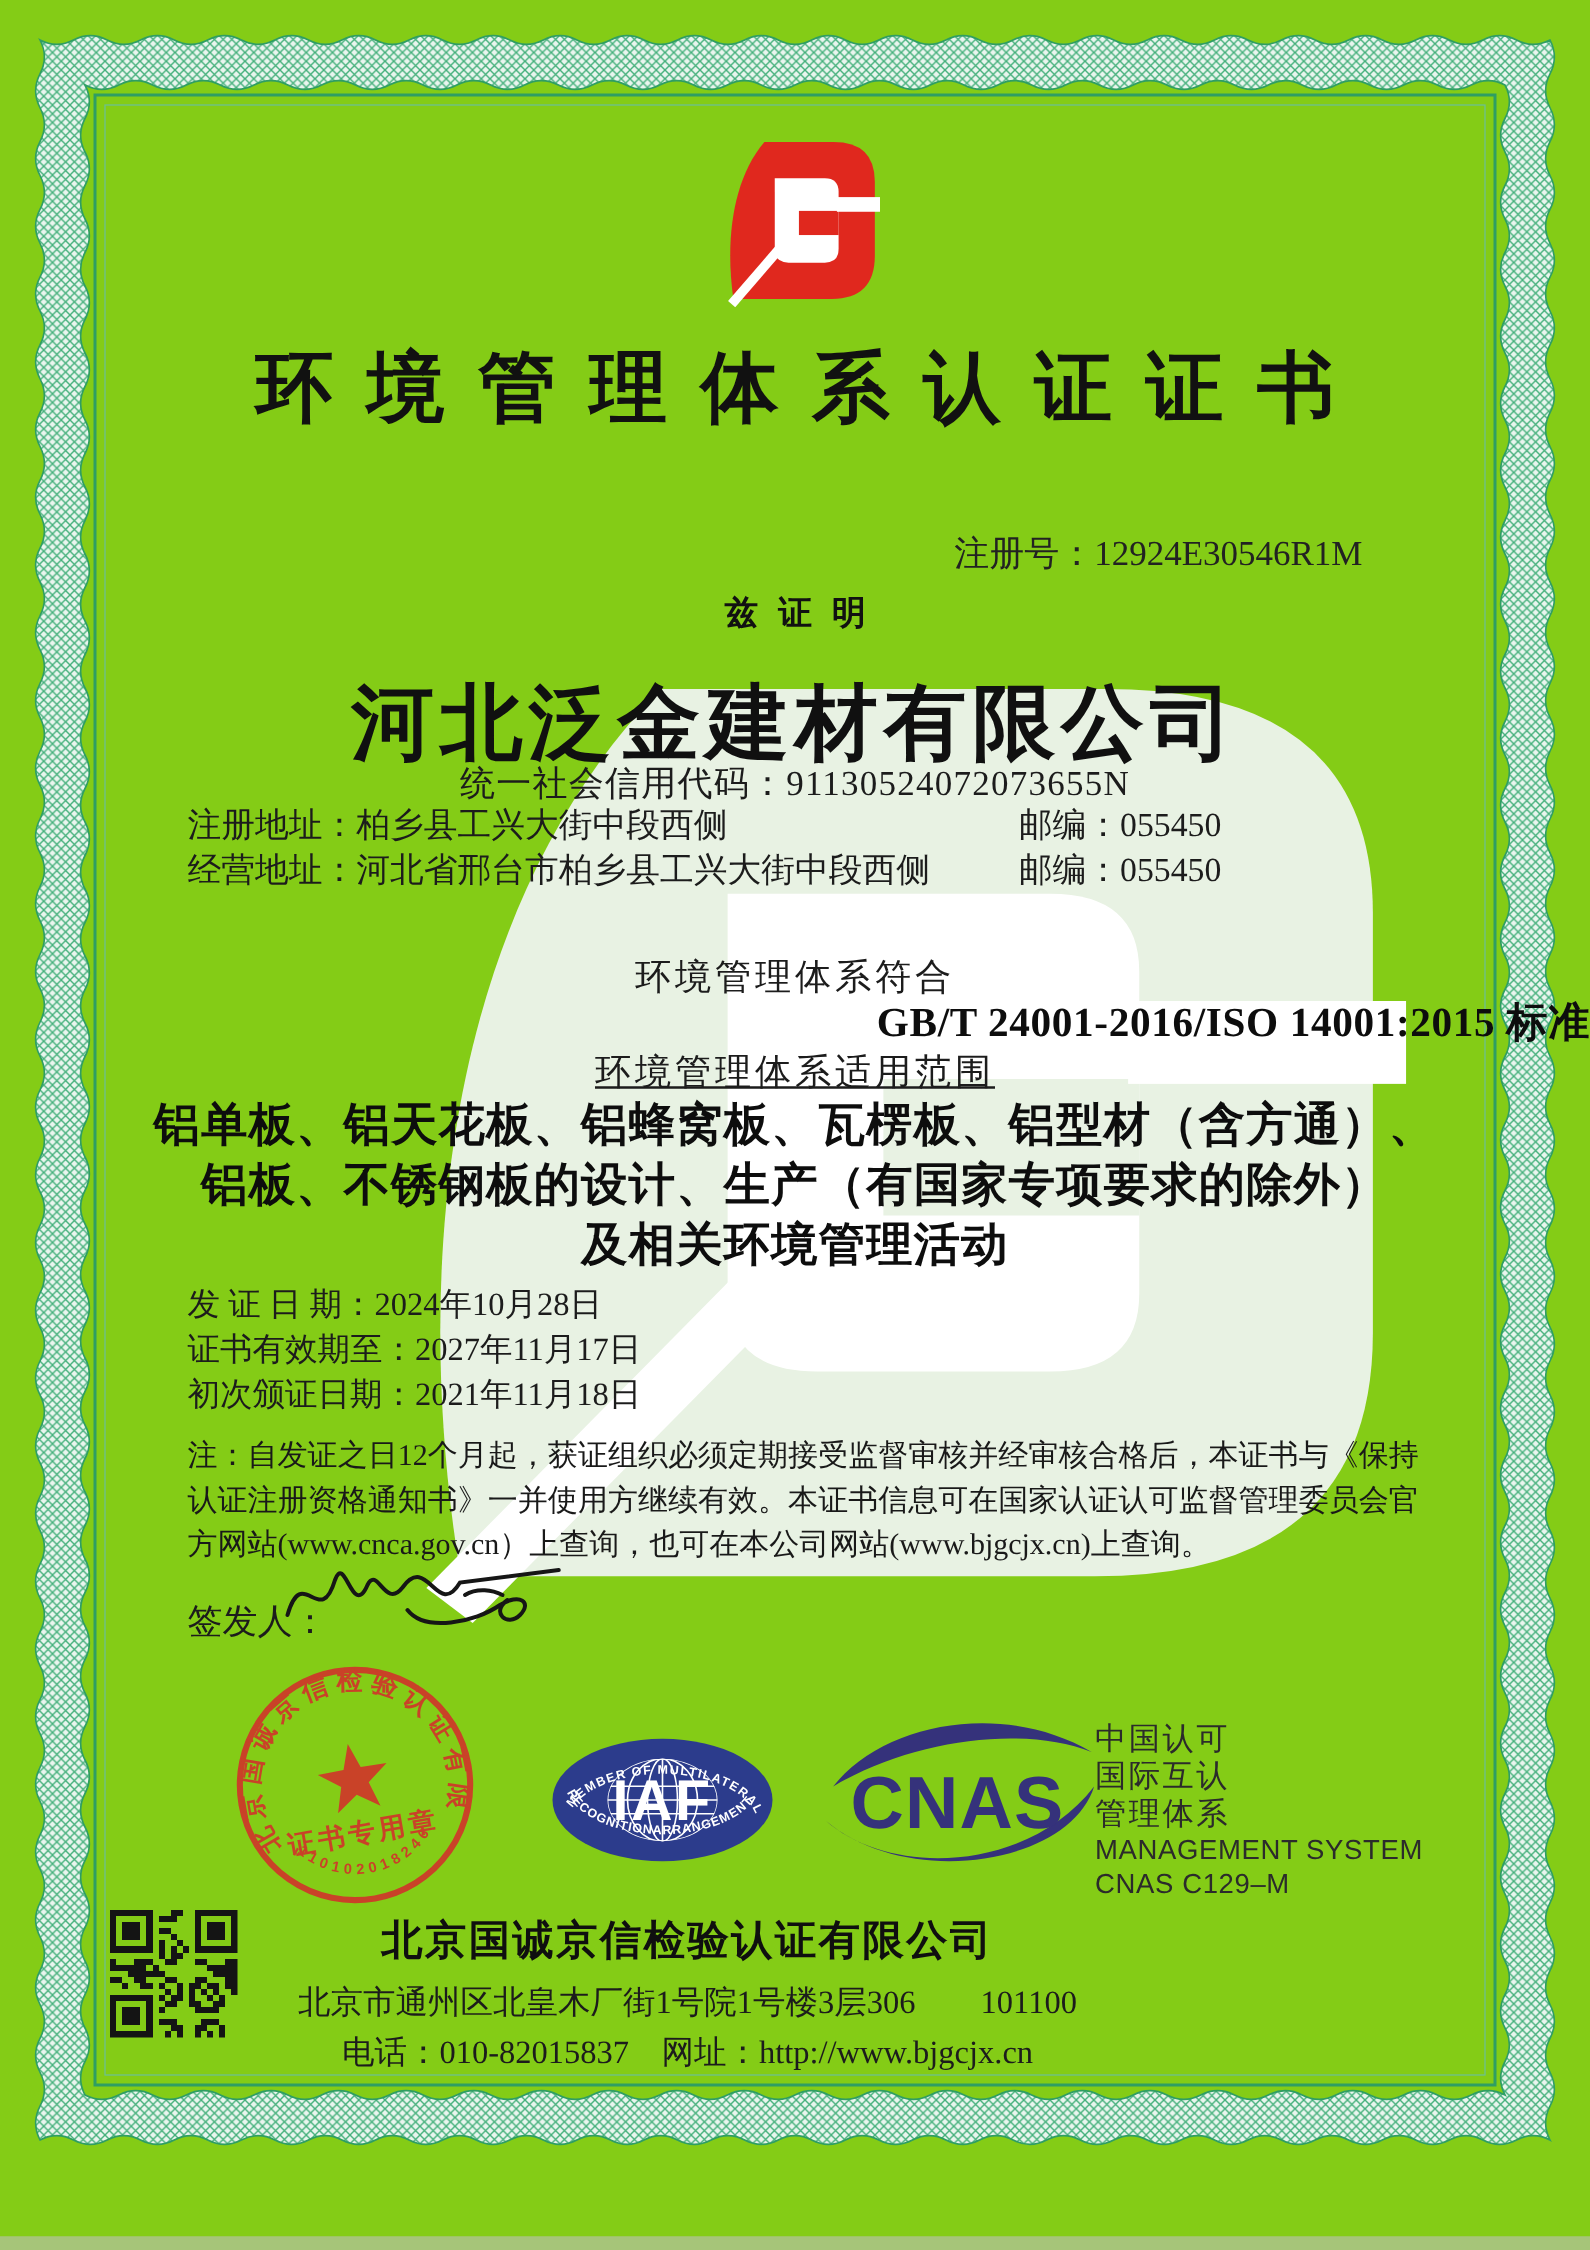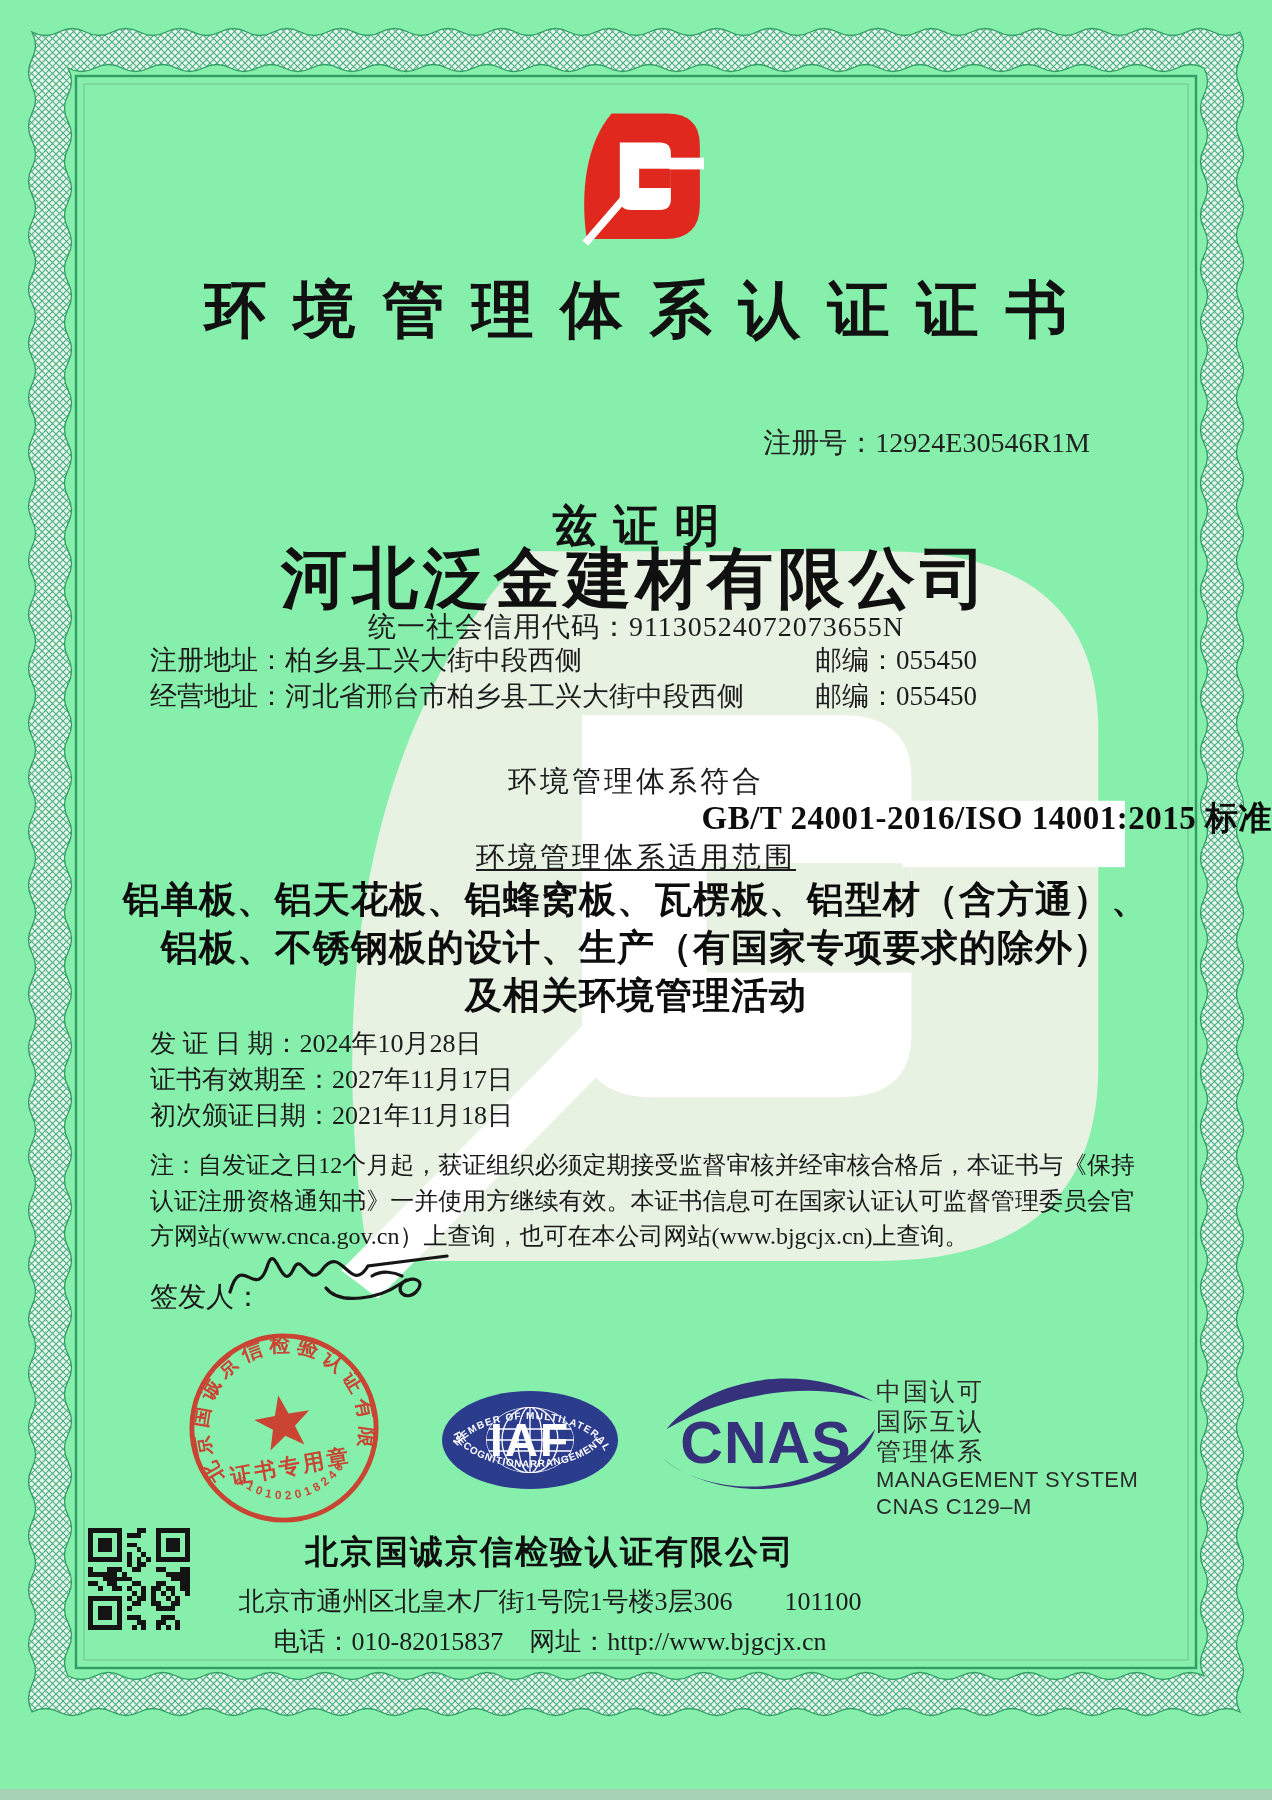--- a/index.html
+++ b/index.html
@@ -1,26 +1,26 @@
 <!DOCTYPE html>
 <html><head>
 <meta charset="utf-8">
 <style>
   html,body{margin:0;padding:0;background:#ffffff;}
-  .page{position:relative;width:1272px;height:1800px;background:#86efac;overflow:hidden;
+  .page{position:relative;width:1272px;height:1800px;background:#84cc16;overflow:hidden;
         font-family:"Liberation Serif", serif;color:#1c1c1c;}
   .abs{position:absolute;}
   .center{position:absolute;left:0;width:100%;text-align:center;}
   
   .title{top:268px;font-family:"Liberation Sans",sans-serif;font-weight:700;font-size:62px;
          letter-spacing:27px;color:#111;}
   .title span{margin-right:-27px;}
   .regline{top:424px;right:182px;font-size:28px;color:#222;text-align:right;}
   
-  .certify{top:496px;font-family:Liberation Serif, serif;font-weight:700;font-size:45px;letter-spacing:16px;color:#111;}
+  .certify{top:472px;font-family:Liberation Serif, serif;font-weight:700;font-size:27px;letter-spacing:16px;color:#111;}
   .certify span{margin-right:-16px;}
   .company{top:534px;font-weight:700;font-size:66px;letter-spacing:5px;color:#101010;}
   .credit{top:608px;font-size:28px;letter-spacing:1px;}
   .addr-label,.addr-val,.zip{font-size:27px;}
   .row1{top:642px;} .row2{top:678px;}
   .addr{left:150px;} .zipbox{left:815px;}
   
   .conform{top:762px;font-size:29px;letter-spacing:3px;}
   .standard{top:796px;font-weight:700;font-size:33px;letter-spacing:.5px;color:#0d0d0d;text-align:right;}
   .scopetitle{top:838px;font-size:29px;letter-spacing:3px;text-decoration:underline;}

